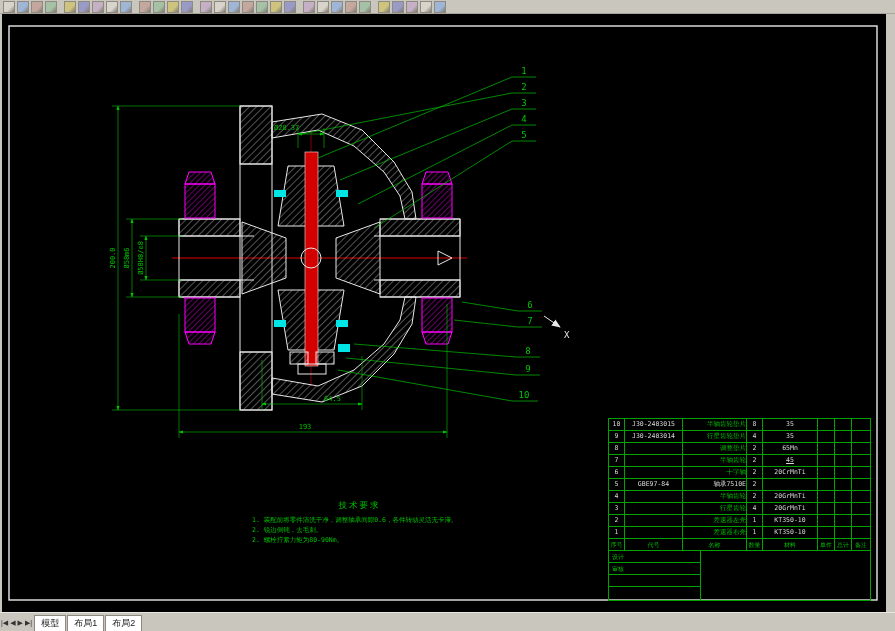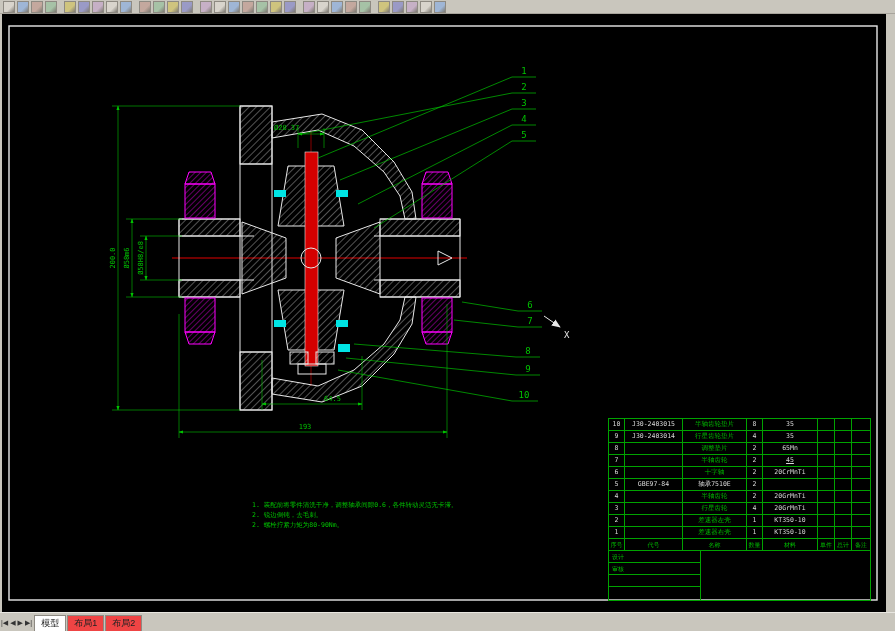--- a/index.html
+++ b/index.html
@@ -26,36 +26,36 @@
   #tech .t-line{font-size:6.5px;line-height:10px;white-space:nowrap;}
   
   #bom{position:absolute;left:606px;top:404px;width:263px;
     border:1px solid #00a300;box-sizing:border-box;
     font-family:"DejaVu Sans Mono",monospace;}
   .bomrow{display:flex;height:12px;border-bottom:1px solid #00a300;box-sizing:border-box;}
   .bomcell{height:12px;line-height:11px;font-size:6.5px;overflow:hidden;
     border-right:1px solid #00a300;box-sizing:border-box;text-align:center;
     color:#d8d8d8;white-space:nowrap;}
   .bomcell:last-child{border-right:none;}
-  .bomcell.c2{color:#00b800;}
+  .bomcell.c2{color:#00b800;text-align:right;}
   .bomhead .bomcell{color:#00b800;font-size:6px;}
   #titleblock{display:flex;height:49px;}
   #tb-left{width:92px;border-right:1px solid #00a300;box-sizing:border-box;}
   .tbl-row{height:12px;border-bottom:1px solid #00a300;box-sizing:border-box;
     color:#00b800;font-size:6px;line-height:11px;padding-left:3px;}
   .tbl-row:last-child{border-bottom:none;}
   #tb-right{flex:1;display:flex;align-items:center;justify-content:center;}
   #bom-title{color:#ff35ff;font-size:12px;font-weight:bold;letter-spacing:3px;
     font-family:"DejaVu Sans",sans-serif;}
   
   #bottombar{position:absolute;left:0;top:612px;width:895px;height:19px;
     background:#c9c6bd;border-top:1px solid #e8e6e0;display:flex;align-items:center;}
   .navarr{font-size:7px;color:#333;margin:0 1px;cursor:default;}
   .laytab{font-size:9px;color:#222;padding:1px 6px;border:1px solid #8e8a82;
-    border-bottom:none;background:#ef4444;margin-left:1px;height:13px;line-height:13px;}
+    border-bottom:none;background:#ffffff;margin-left:1px;height:13px;line-height:13px;}
   .laytab.active{background:#ffffff;}
 </style>
 </head>
 <body>
 
 <div id="app">
 
   <div id="toolbar"><span class="ic" style="background: linear-gradient(135deg, rgb(216, 212, 204) 60%, rgb(126, 122, 114) 100%);"></span><span class="ic" style="background: linear-gradient(135deg, rgb(159, 182, 214) 60%, rgb(126, 122, 114) 100%);"></span><span class="ic" style="background: linear-gradient(135deg, rgb(196, 168, 158) 60%, rgb(126, 122, 114) 100%);"></span><span class="ic" style="background: linear-gradient(135deg, rgb(166, 194, 166) 60%, rgb(126, 122, 114) 100%);"></span><span class="sep"></span><span class="ic" style="background: linear-gradient(135deg, rgb(207, 196, 126) 60%, rgb(126, 122, 114) 100%);"></span><span class="ic" style="background: linear-gradient(135deg, rgb(154, 154, 198) 60%, rgb(126, 122, 114) 100%);"></span><span class="ic" style="background: linear-gradient(135deg, rgb(198, 176, 198) 60%, rgb(126, 122, 114) 100%);"></span><span class="ic" style="background: linear-gradient(135deg, rgb(216, 212, 204) 60%, rgb(126, 122, 114) 100%);"></span><span class="ic" style="background: linear-gradient(135deg, rgb(159, 182, 214) 60%, rgb(126, 122, 114) 100%);"></span><span class="sep"></span><span class="ic" style="background: linear-gradient(135deg, rgb(196, 168, 158) 60%, rgb(126, 122, 114) 100%);"></span><span class="ic" style="background: linear-gradient(135deg, rgb(166, 194, 166) 60%, rgb(126, 122, 114) 100%);"></span><span class="ic" style="background: linear-gradient(135deg, rgb(207, 196, 126) 60%, rgb(126, 122, 114) 100%);"></span><span class="ic" style="background: linear-gradient(135deg, rgb(154, 154, 198) 60%, rgb(126, 122, 114) 100%);"></span><span class="sep"></span><span class="ic" style="background: linear-gradient(135deg, rgb(198, 176, 198) 60%, rgb(126, 122, 114) 100%);"></span><span class="ic" style="background: linear-gradient(135deg, rgb(216, 212, 204) 60%, rgb(126, 122, 114) 100%);"></span><span class="ic" style="background: linear-gradient(135deg, rgb(159, 182, 214) 60%, rgb(126, 122, 114) 100%);"></span><span class="ic" style="background: linear-gradient(135deg, rgb(196, 168, 158) 60%, rgb(126, 122, 114) 100%);"></span><span class="ic" style="background: linear-gradient(135deg, rgb(166, 194, 166) 60%, rgb(126, 122, 114) 100%);"></span><span class="ic" style="background: linear-gradient(135deg, rgb(207, 196, 126) 60%, rgb(126, 122, 114) 100%);"></span><span class="ic" style="background: linear-gradient(135deg, rgb(154, 154, 198) 60%, rgb(126, 122, 114) 100%);"></span><span class="sep"></span><span class="ic" style="background: linear-gradient(135deg, rgb(198, 176, 198) 60%, rgb(126, 122, 114) 100%);"></span><span class="ic" style="background: linear-gradient(135deg, rgb(216, 212, 204) 60%, rgb(126, 122, 114) 100%);"></span><span class="ic" style="background: linear-gradient(135deg, rgb(159, 182, 214) 60%, rgb(126, 122, 114) 100%);"></span><span class="ic" style="background: linear-gradient(135deg, rgb(196, 168, 158) 60%, rgb(126, 122, 114) 100%);"></span><span class="ic" style="background: linear-gradient(135deg, rgb(166, 194, 166) 60%, rgb(126, 122, 114) 100%);"></span><span class="sep"></span><span class="ic" style="background: linear-gradient(135deg, rgb(207, 196, 126) 60%, rgb(126, 122, 114) 100%);"></span><span class="ic" style="background: linear-gradient(135deg, rgb(154, 154, 198) 60%, rgb(126, 122, 114) 100%);"></span><span class="ic" style="background: linear-gradient(135deg, rgb(198, 176, 198) 60%, rgb(126, 122, 114) 100%);"></span><span class="ic" style="background: linear-gradient(135deg, rgb(216, 212, 204) 60%, rgb(126, 122, 114) 100%);"></span><span class="ic" style="background: linear-gradient(135deg, rgb(159, 182, 214) 60%, rgb(126, 122, 114) 100%);"></span></div>
 
   <div id="canvas">
@@ -217,20 +217,21 @@
         <text class="callout" x="522" y="384">10</text>
       </g>
 
       <g>
         <line x1="542" y1="302" x2="558" y2="313" stroke="#e8e8e8" stroke-width="1" marker-end="url(#arw)"></line>
         <text class="secx" x="562" y="324">X</text>
       </g>
     </svg>
 
     <div id="tech">
+      <div class="t-title">技术要求</div>
       <div class="t-line">1. 装配前将零件清洗干净，调整轴承间隙0.6，各件转动灵活无卡滞。</div>
       <div class="t-line">2. 锐边倒钝，去毛刺。</div>
       <div class="t-line">2. 螺栓拧紧力矩为80-90Nm。</div>
     </div>
 
     <div id="bom">
       <div id="bom-rows">
           <div class="bomrow">
             <div class="bomcell c0" style="width: 16px;">10</div>
             <div class="bomcell c1" style="width: 58px;">J30-2403015</div>

